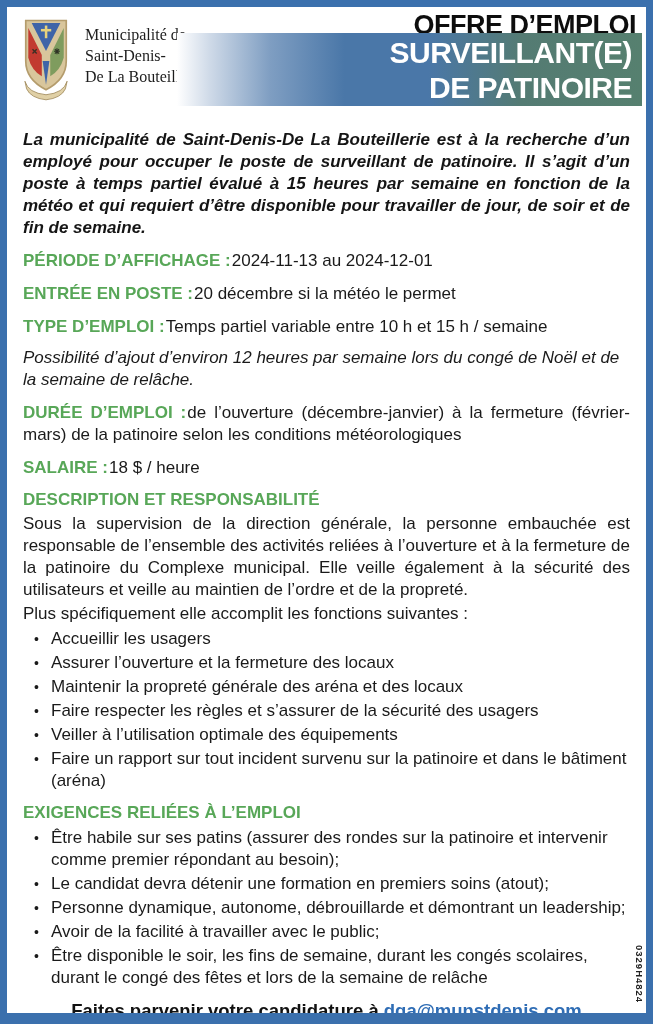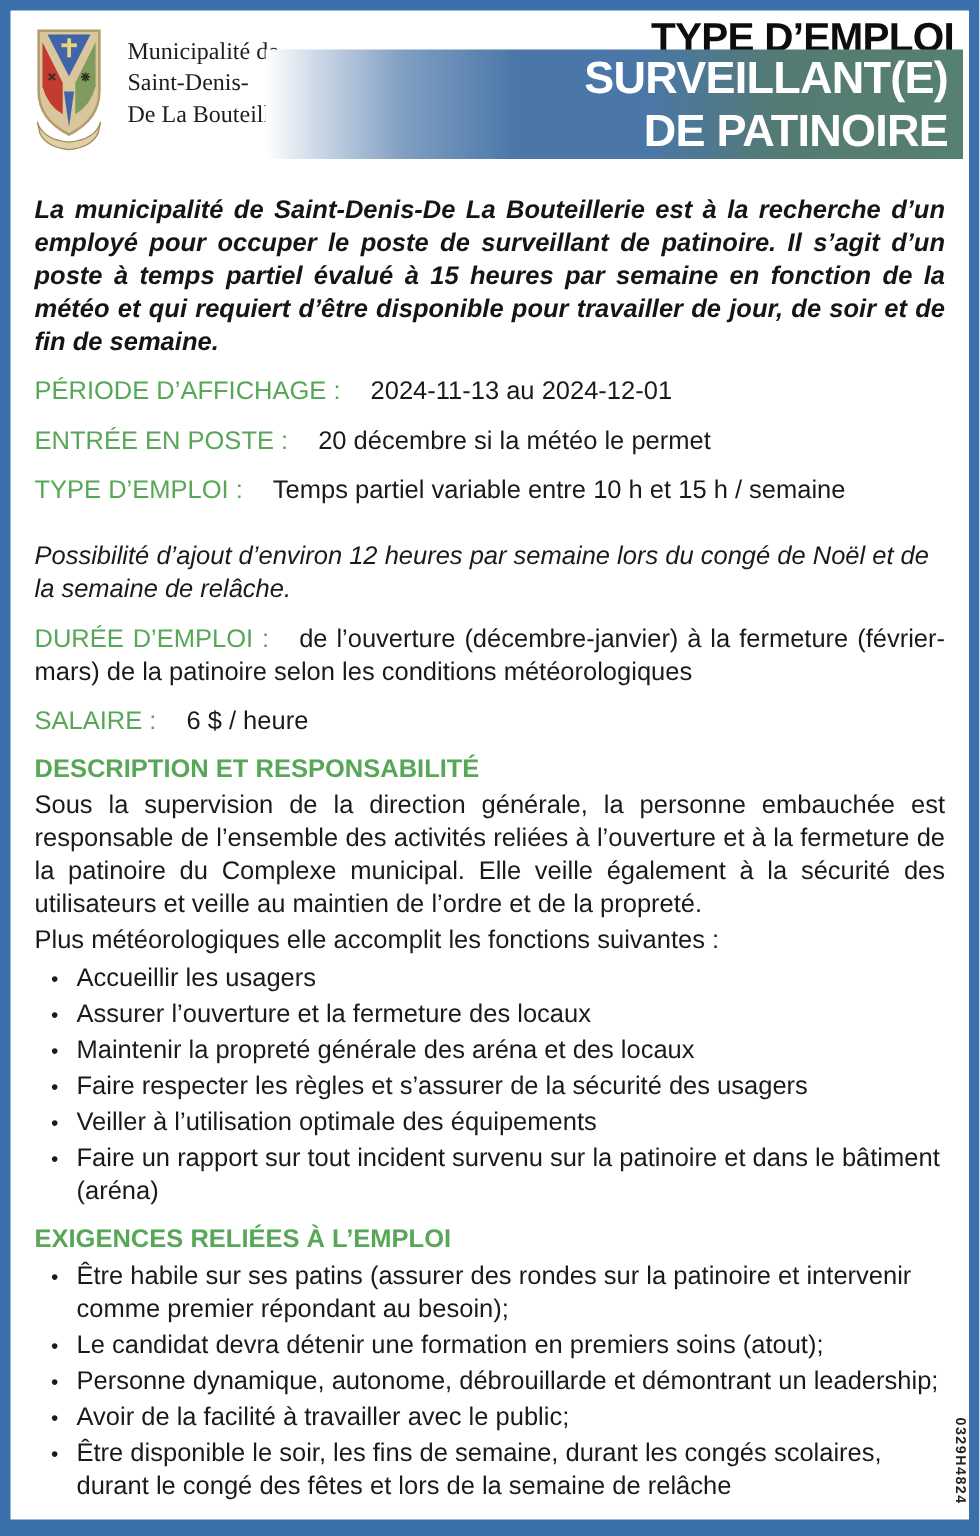--- a/index.html
+++ b/index.html
@@ -18,22 +18,22 @@
   .banner{
     position:absolute;left:170px;right:4px;top:26px;height:73px;
     background:linear-gradient(90deg,#ffffff 0%,#cfdae8 7%,#7f9ec2 20%,#4a77a8 36%,#4a77a8 54%,#547b73 74%,#56806f 100%);
     color:#fff;text-align:right;padding:2px 10px 0 0;box-sizing:border-box;
   }
   .banner .title{font-size:30px;line-height:35px;font-weight:bold;letter-spacing:-0.5px;}
   
   .content{padding:112px 16px 0 16px;font-size:17px;line-height:22px;color:#1a1a1a;}
   .intro{margin:10px 0 0 0;font-weight:bold;font-style:italic;text-align:justify;color:#151515;}
   .field{margin:11px 0 0 0;}
-  .glabel{color:#58a758;font-weight:normal;margin-right:20px;}
-  .note{margin:22px 0 0 0;font-style:italic;}
+  .glabel{color:#58a758;font-weight:bold;margin-right:1px;}
+  .note{margin:9px 0 0 0;font-style:italic;}
   .justify{text-align:justify;}
   .gheading{margin:10px 0 0 0;color:#58a758;font-weight:bold;font-size:17px;}
   .para{margin:2px 0 0 0;}
   .leadin{margin:2px 0 0 0;}
   ul{margin:3px 0 0 0;padding:0;list-style:none;}
   li{position:relative;padding-left:28px;margin:1px 0 2px 0;}
   li::before{content:"•";position:absolute;left:11px;top:0;font-size:14px;}
   
   .footer{margin:10px 0 0 0;text-align:center;font-weight:bold;font-size:18.5px;line-height:24px;color:#111;}
   .footer a{color:#2f6db5;text-decoration:underline;cursor:pointer;}
@@ -62,21 +62,21 @@
       <path d="M45 37 l0 7 M41.5 40.5 l7 0 M42.5 37.8 l5 5.4 M47.5 37.8 l-5 5.4" stroke="#2e3324" stroke-width="1.3"></path>
     </svg>
   </span>
 
   <div class="org-name">
     <span>Municipalité de</span>
     <span>Saint-Denis-</span>
     <span>De La Bouteillerie</span>
   </div>
 
-  <div class="kicker">TYPE D’EMPLOI</div>
+  <div class="kicker">OFFRE D’EMPLOI</div>
 
   <div class="banner">
     <div class="title">SURVEILLANT(E)</div>
     <div class="title">DE PATINOIRE</div>
   </div>
 
   <div class="content">
 
     <p class="intro">La municipalité de Saint-Denis-De La Bouteillerie est à la recherche d’un employé pour occuper le poste de surveillant de patinoire. Il s’agit d’un poste à temps partiel évalué à 15 heures par semaine en fonction de la météo et qui requiert d’être disponible pour travailler de jour, de soir et de fin de semaine.</p>
 
@@ -90,26 +90,26 @@
       <span class="glabel">TYPE D’EMPLOI :</span><span>Temps partiel variable entre 10 h et 15 h / semaine</span>
     </p>
 
     <p class="note">Possibilité d’ajout d’environ 12 heures par semaine lors du congé de Noël et de la semaine de relâche.</p>
 
     <p class="field justify">
       <span class="glabel">DURÉE D’EMPLOI :</span><span>de l’ouverture (décembre-janvier) à la fermeture (février-mars) de la patinoire selon les conditions météorologiques</span>
     </p>
 
     <p class="field">
-      <span class="glabel">SALAIRE :</span><span>6 $ / heure</span>
+      <span class="glabel">SALAIRE :</span><span>18 $ / heure</span>
     </p>
 
     <h2 class="gheading">DESCRIPTION ET RESPONSABILITÉ</h2>
     <p class="para justify">Sous la supervision de la direction générale, la personne embauchée est responsable de l’ensemble des activités reliées à l’ouverture et à la fermeture de la patinoire du Complexe municipal. Elle veille également à la sécurité des utilisateurs et veille au maintien de l’ordre et de la propreté.</p>
-    <p class="leadin">Plus météorologiques elle accomplit les fonctions suivantes :</p>
+    <p class="leadin">Plus spécifiquement elle accomplit les fonctions suivantes :</p>
     <ul>
       <li>Accueillir les usagers</li>
       <li>Assurer l’ouverture et la fermeture des locaux</li>
       <li>Maintenir la propreté générale des aréna et des locaux</li>
       <li>Faire respecter les règles et s’assurer de la sécurité des usagers</li>
       <li>Veiller à l’utilisation optimale des équipements</li>
       <li>Faire un rapport sur tout incident survenu sur la patinoire et dans le bâtiment (aréna)</li>
     </ul>
 
     <h2 class="gheading">EXIGENCES RELIÉES À L’EMPLOI</h2>

